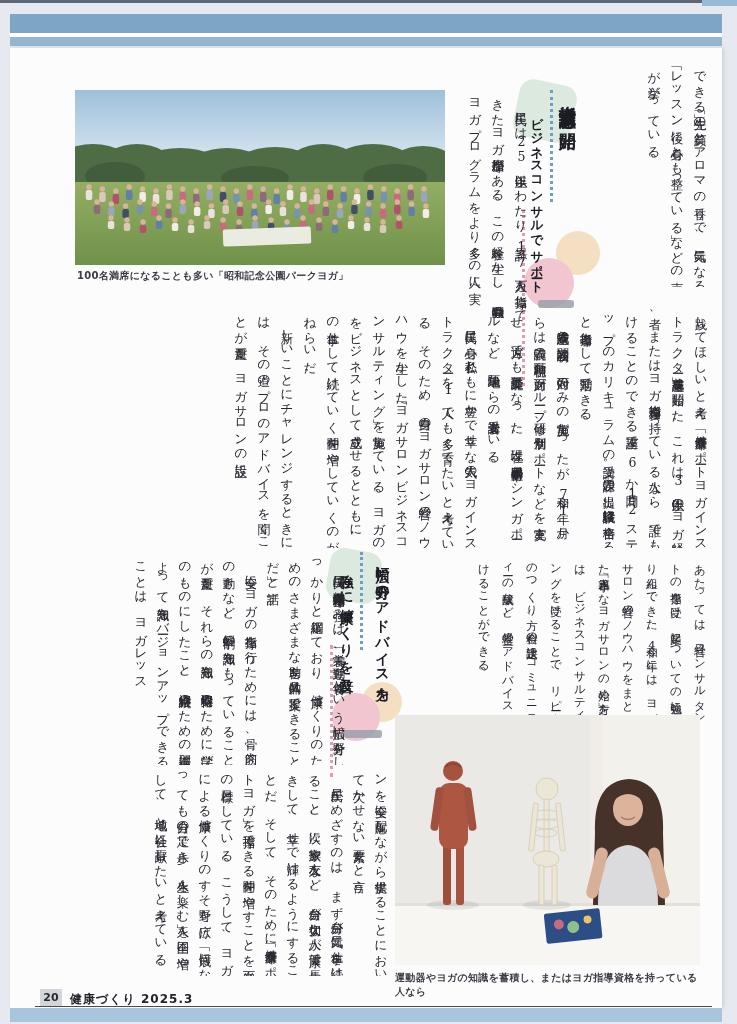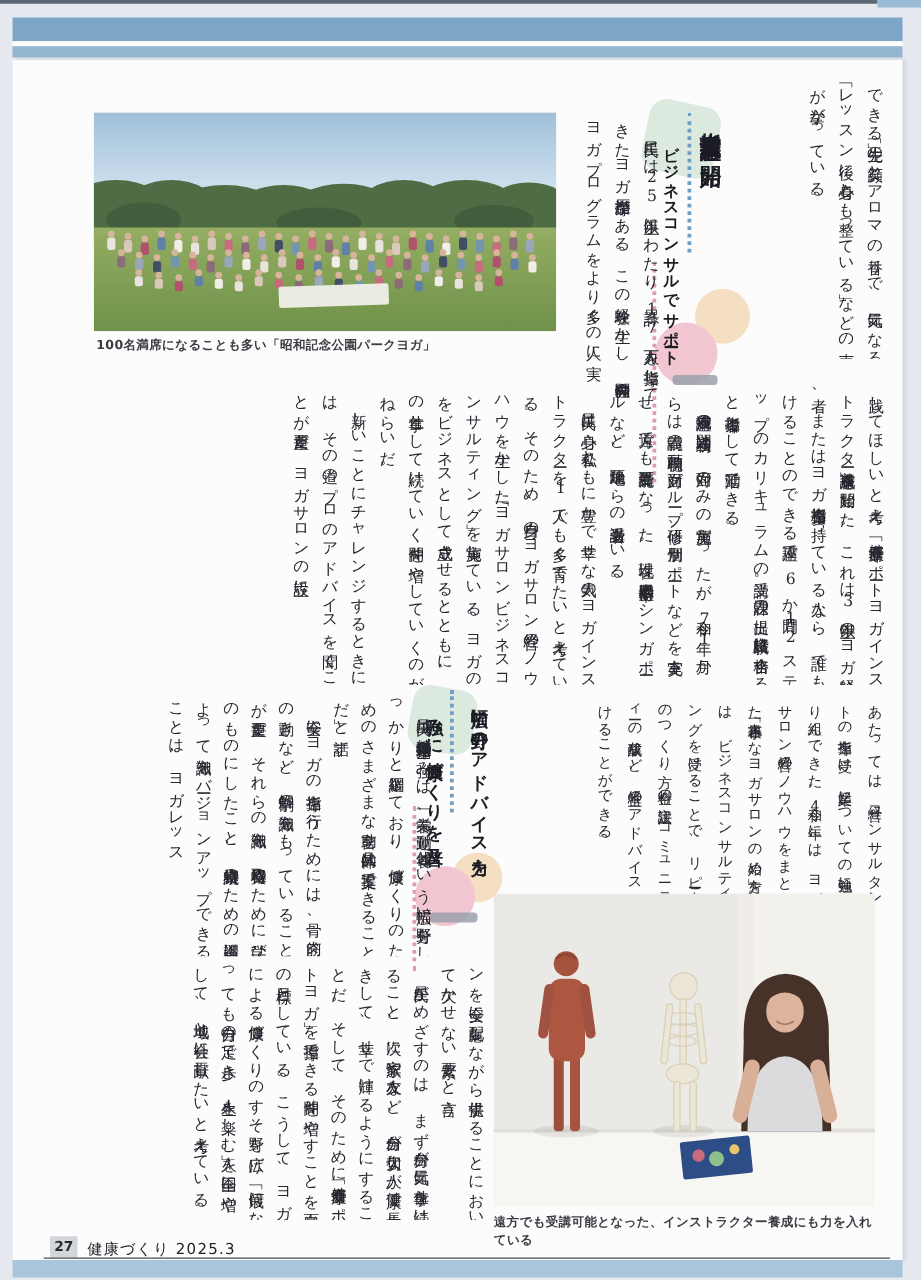--- a/index.html
+++ b/index.html
@@ -41,21 +41,21 @@
   .dots-pink{border-left:3px dotted var(--dot-pink);}
 
   .photo{position:absolute;overflow:hidden;background:#dfe3e0;}
   .caption{position:absolute;font-family:"DejaVu Sans",sans-serif;font-size:10px;
     letter-spacing:.3px;color:#3C3C44;font-weight:bold;}
 
   .footer-box{position:absolute;left:40px;top:989px;width:22px;height:17px;background:#D2D5DA;
     font-family:"DejaVu Sans",sans-serif;font-size:11px;font-weight:bold;color:#2A2A32;
     text-align:center;line-height:17px;}
   .footer-title{position:absolute;left:70px;top:991px;font-family:"DejaVu Sans",sans-serif;
-    font-size:12px;font-weight:normal;color:#23232B;letter-spacing:1px;}
+    font-size:12px;font-weight:bold;color:#23232B;letter-spacing:1px;}
   .footer-line{position:absolute;left:35px;top:1006px;width:677px;height:1px;background:#4A4A52;}
 </style>
 </head>
 <body>
 
 <div class="canvas">
 
   <div class="strip topline-dark"></div>
   <div class="strip topline-blue"></div>
   <div class="strip band1"></div>
@@ -331,26 +331,26 @@
       </g>
 
       <g transform="rotate(-6 178 210)">
         <rect x="150" y="196" width="56" height="30" rx="2" fill="#2C4D86"></rect>
         <circle cx="164" cy="208" r="5" fill="#C76B7E"></circle>
         <circle cx="178" cy="212" r="6" fill="#8FBF8A"></circle>
         <circle cx="193" cy="206" r="4" fill="#E9C46A"></circle>
       </g>
     </svg>
   </div>
-  <div class="caption" style="left:395px;top:971px;width:310px;">遠方でも受講可能となった、インストラクター養成にも力を入れている</div>
+  <div class="caption" style="left:395px;top:971px;width:310px;">運動器やヨガの知識を蓄積し、またはヨガ指導資格を持っている人なら</div>
 
   <div class="vtext tight" style="left:62px;top:766px;width:330px;height:210px;">
 
   <p>ンを安全に配慮しながら提供することにおいて欠かせない要素だと言う。</p>
       <p>　星氏がめざすのは、まず自分が元気に仕事を続けること、次に家族や友人など、自分が大切な人が健康で長生きして、幸せで輝けるようにすることだ。そして、そのために「健康寿命サポートヨガ」を指導できる仲間を増やすことを当面の目標としている。こうして、ヨガによる健康づくりのすそ野を広げ、「何歳になっても自分の足で歩き、人生を楽しむ人」を全国に増やして、地域と社会に貢献したいと考えている。</p>
     </div>
 
-  <div class="footer-box">27</div>
+  <div class="footer-box">20</div>
   <div class="footer-title">健康づくり 2025.3</div>
   <div class="footer-line"></div>
   <div class="strip bottomband"></div>
 
 </div>
 
 </body></html>

